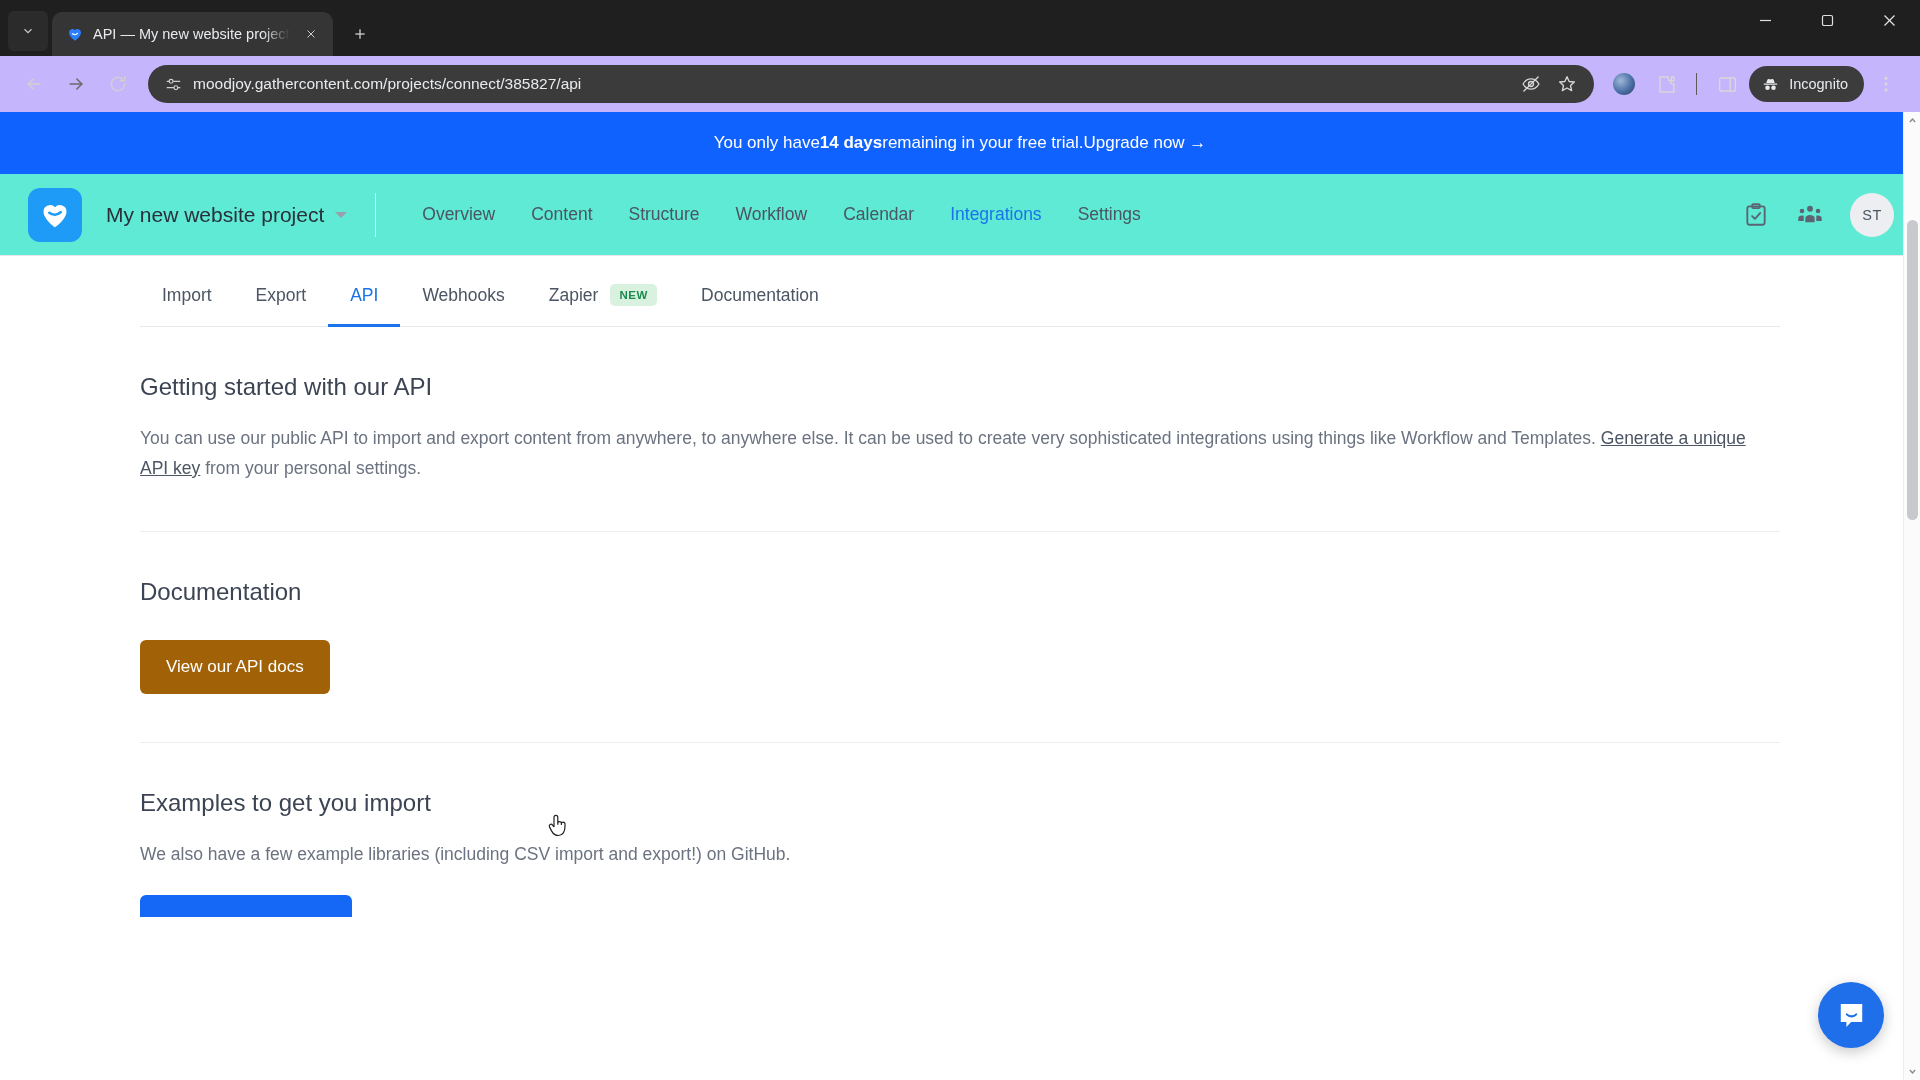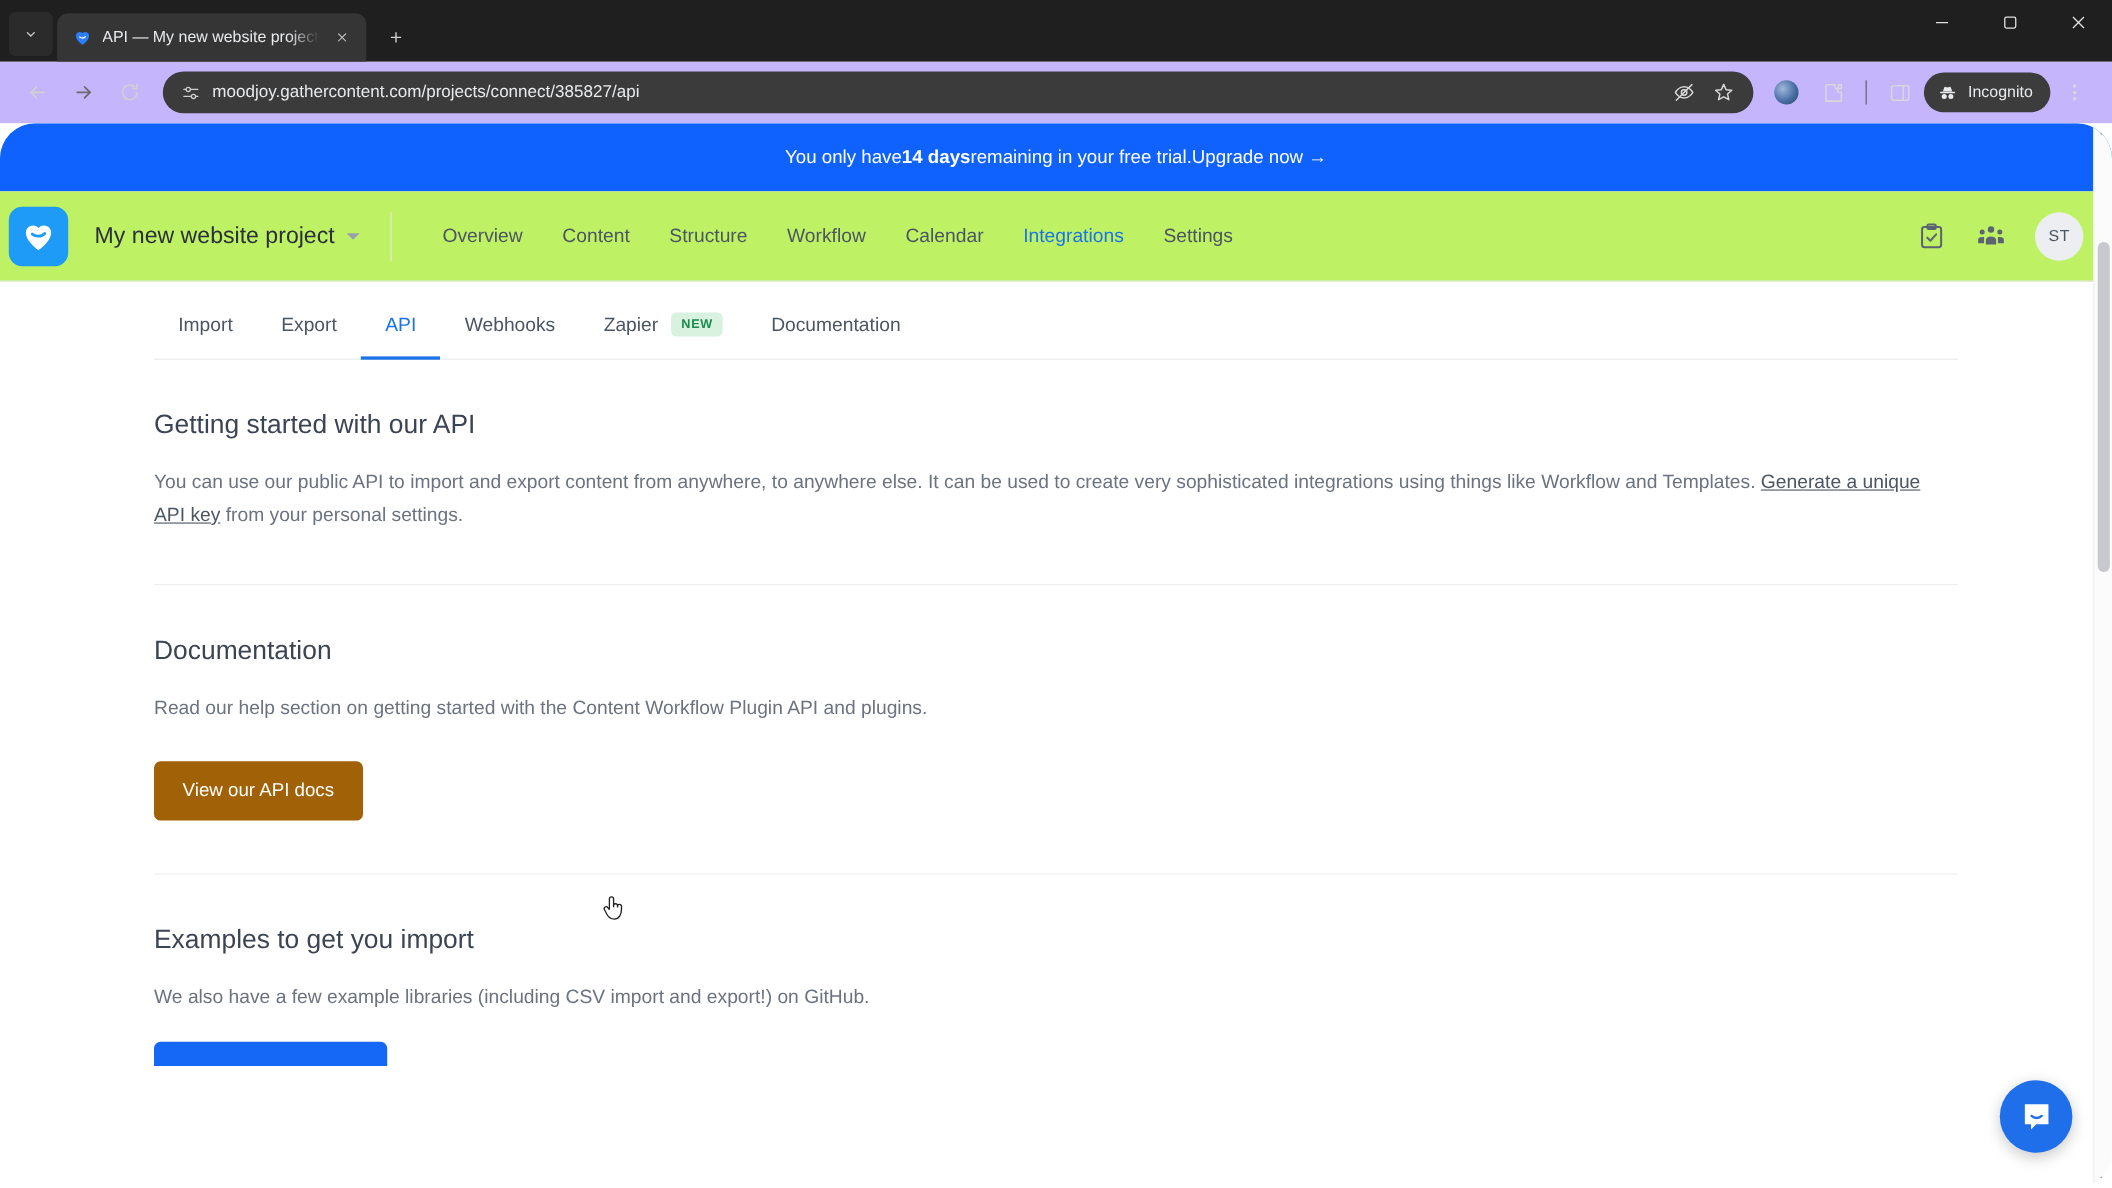--- a/index.html
+++ b/index.html
@@ -82,34 +82,34 @@
     height: 36px; border-radius: 18px; background: #3c3c3c;
     display: flex; align-items: center; gap: 9px; padding: 0 16px 0 12px;
     flex: 0 0 auto;
   }
   .incognito-pill svg { width: 19px; height: 19px; fill: #e8eaed; }
   .incognito-pill span { color: #e8eaed; font-size: 14.5px; white-space: nowrap; }
 
   
   .viewport {
     position: absolute; left: 0; top: 112px; width: 1920px; height: 968px;
-    background: #fff; overflow: hidden; border-radius: 32px;
+    background: #fff; overflow: hidden;
   }
 
   .trial-banner {
     height: 62px; background: #0f62fe;
     display: flex; align-items: center; justify-content: center;
     color: #ffffff; font-size: 17px;
   }
   .trial-banner b { font-weight: 700; }
   .trial-banner .upg { color: #fff; text-decoration: none; }
 
   .app-header {
-    height: 82px; background: #bef264; border-bottom: 1px solid #e6e8ec;
-    display: flex; align-items: center; padding: 0 26px 0 8px;
+    height: 82px; background: #5eead4; border-bottom: 1px solid #e6e8ec;
+    display: flex; align-items: center; padding: 0 26px 0 28px;
   }
   .logo {
     width: 54px; height: 54px; border-radius: 12px; background: #1d9bf6;
     display: flex; align-items: center; justify-content: center; flex: 0 0 auto;
   }
   .logo svg { width: 34px; height: 34px; }
   .proj-name {
     margin-left: 24px; font-size: 21px; color: #2a2f3a; white-space: nowrap;
     display: flex; align-items: center; gap: 11px;
   }
@@ -416,21 +416,20 @@
       <div class="section">
         <h2 class="sec-h">Getting started with our API</h2>
         <p class="sec-p">
           <span>You can use our public API to import and export content from anywhere, to anywhere else. It can be used to create very sophisticated integrations using things like Workflow and Templates. </span><a href="#">Generate a unique API key</a><span> from your personal settings.</span>
         </p>
         <div class="divider"></div>
       </div>
 
       <div class="section">
         <h2 class="sec-h">Documentation</h2>
-        <p class="sec-p">Read our help section on getting started with the Content Workflow Plugin API and plugins.</p>
         <a class="btn-primary" href="#">View our API docs</a>
         <div class="divider"></div>
       </div>
 
       <div class="section">
         <h2 class="sec-h">Examples to get you import</h2>
         <p class="sec-p">We also have a few example libraries (including CSV import and export!) on GitHub.</p>
         <span class="btn-cut"></span>
       </div>
     </div>

